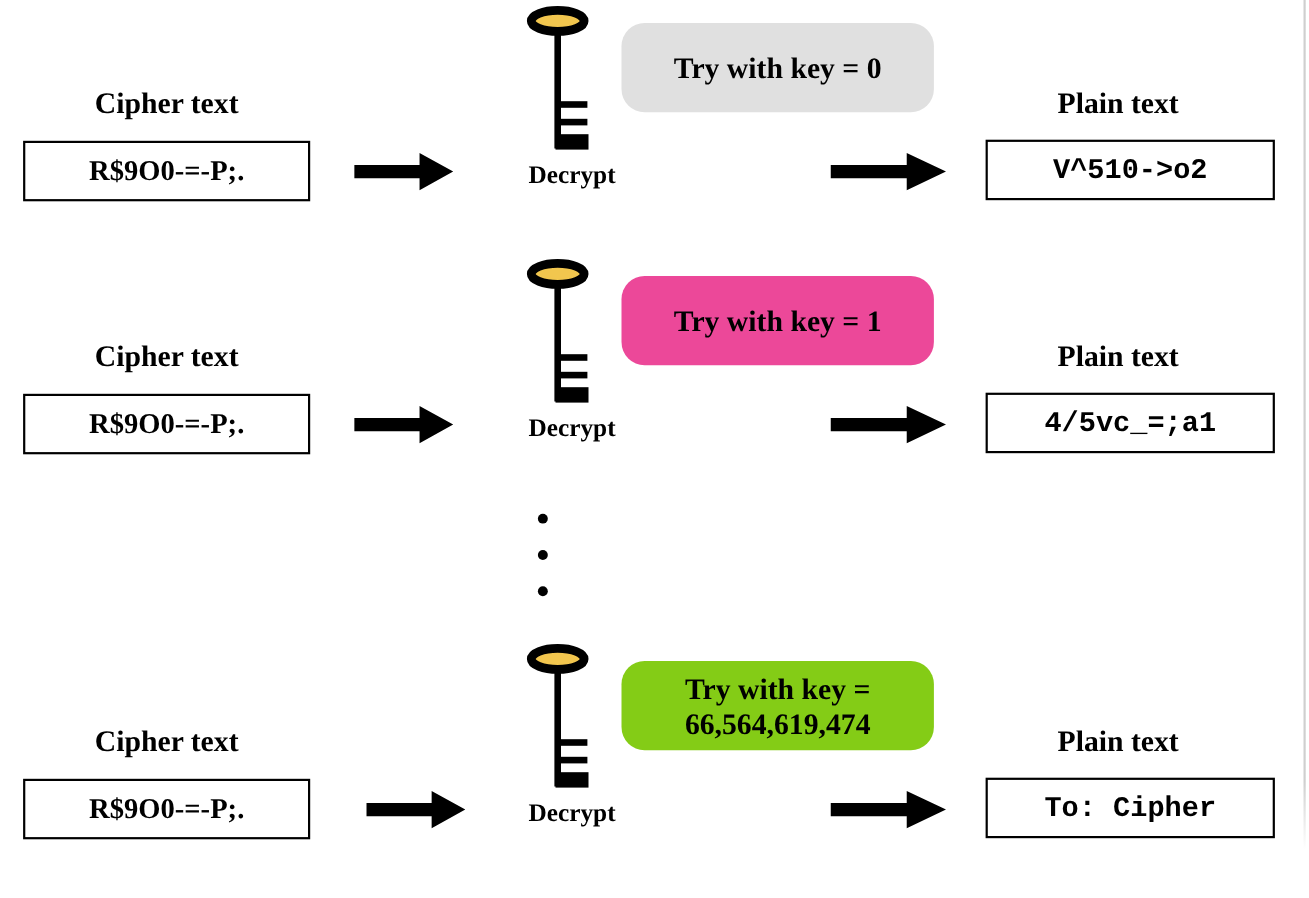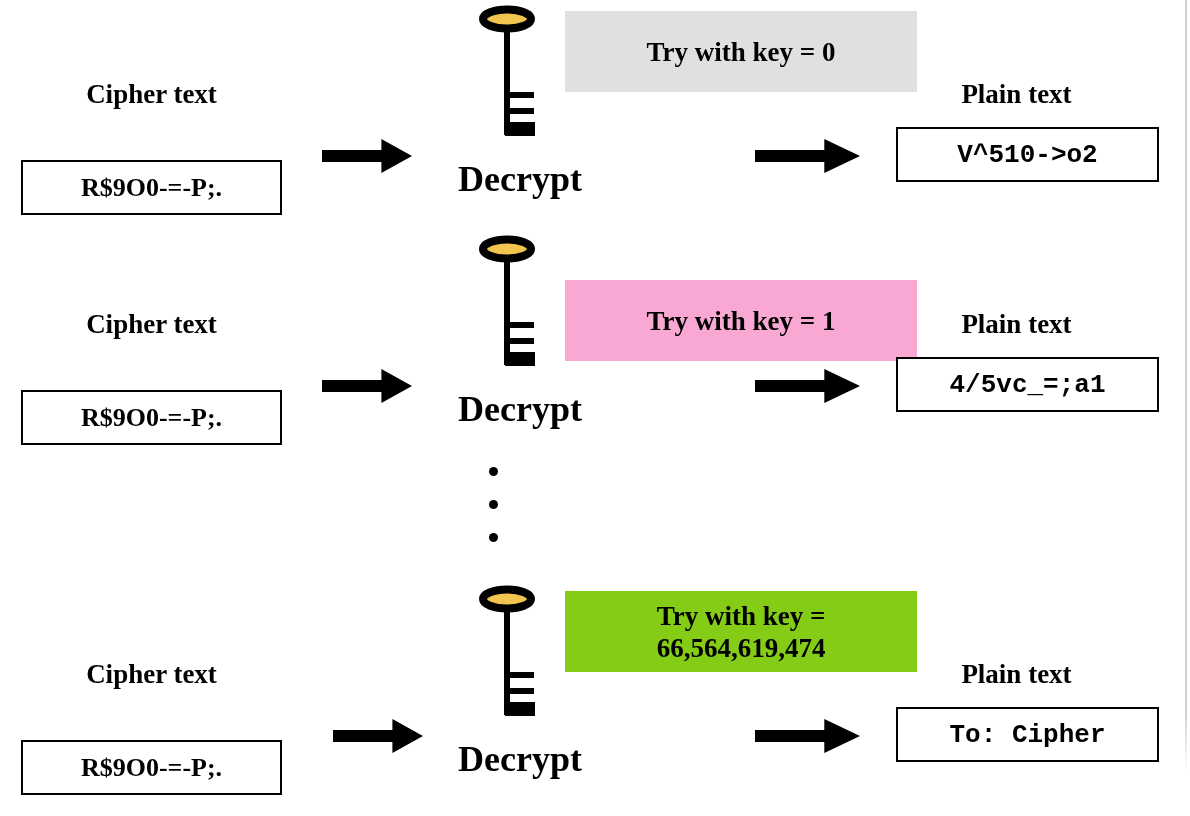--- a/index.html
+++ b/index.html
@@ -34,48 +34,49 @@
     top:128px;
     height:51px;
     border:2px solid #000;
     background:#fff;
     display:flex;
     align-items:center;
     justify-content:center;
     font-size:26px;
     white-space:nowrap;
   }
-  .cipher-box{left:21px;width:257px;margin-top:32px;}
+  .cipher-box{left:21px;width:257px;}
   .plain-box{left:896px;width:259px;top:127px;font-family:Liberation Mono, monospace;}
 
   .arrow{position:absolute;top:138px;height:36px;}
   .arrow-in{left:322px;width:90px;}
   .arrow-out{left:755px;width:105px;}
   .row-3 .arrow-in{left:333px;}
 
   .key-icon{position:absolute;left:478px;top:5px;width:62px;height:134px;}
 
   .decrypt-label{
     position:absolute;
-    left:450px;top:158px;width:140px;
+    left:450px;top:146px;width:140px;
     text-align:center;
-    font-size:36px;
+    font-size:23px;
     white-space:nowrap;
   }
 
   .try-box{
     position:absolute;
-    left:565px;top:11px;width:352px;height:81px;
+    left:565px;top:21px;width:284px;height:81px;
     display:flex;
     flex-direction:column;
     align-items:center;
     justify-content:center;
     font-size:27px;
     line-height:32px;
     text-align:center;
+    border-radius:21px;
   }
   .try-line:empty{display:none;}
 
   .ellipsis{position:absolute;left:489px;top:467px;width:10px;height:76px;}
   .ellipsis .dot{
     position:absolute;left:0;width:9px;height:9px;border-radius:50%;background:#000;
   }
   .ellipsis .d1{top:0;}
   .ellipsis .d2{top:33px;}
   .ellipsis .d3{top:66px;}
@@ -136,21 +137,21 @@
 
     <svg class="key-icon" viewBox="0 0 62 134">
       <ellipse cx="29" cy="14" rx="24" ry="9.5" stroke="#000" stroke-width="8" fill="#F2C64E"></ellipse>
       <rect x="26" y="25" width="6" height="105" fill="#000"></rect>
       <rect x="32" y="87" width="24" height="6" fill="#000"></rect>
       <rect x="32" y="103" width="24" height="6" fill="#000"></rect>
       <rect x="27" y="117" width="30" height="14" fill="#000"></rect>
     </svg>
     <div class="decrypt-label">Decrypt</div>
 
-    <div class="try-box" style="background:#f9a8d4;margin-top:39px;">
+    <div class="try-box" style="background:#ec4899;">
       <span class="try-line">Try with key = 1</span>
 
     </div>
 
     <svg class="arrow arrow-out" viewBox="0 0 100 36" preserveAspectRatio="none">
       <polygon points="0,12 66,12 66,1 100,18 66,35 66,24 0,24" fill="#000"></polygon>
     </svg>
 
     <div class="side-label plain-label">Plain text</div>
     <div class="value-box plain-box">

